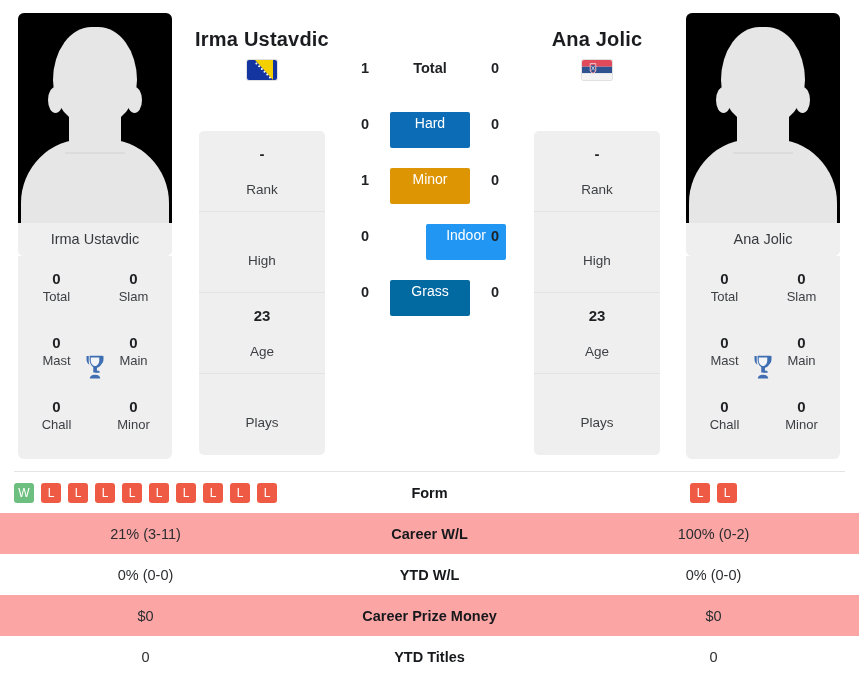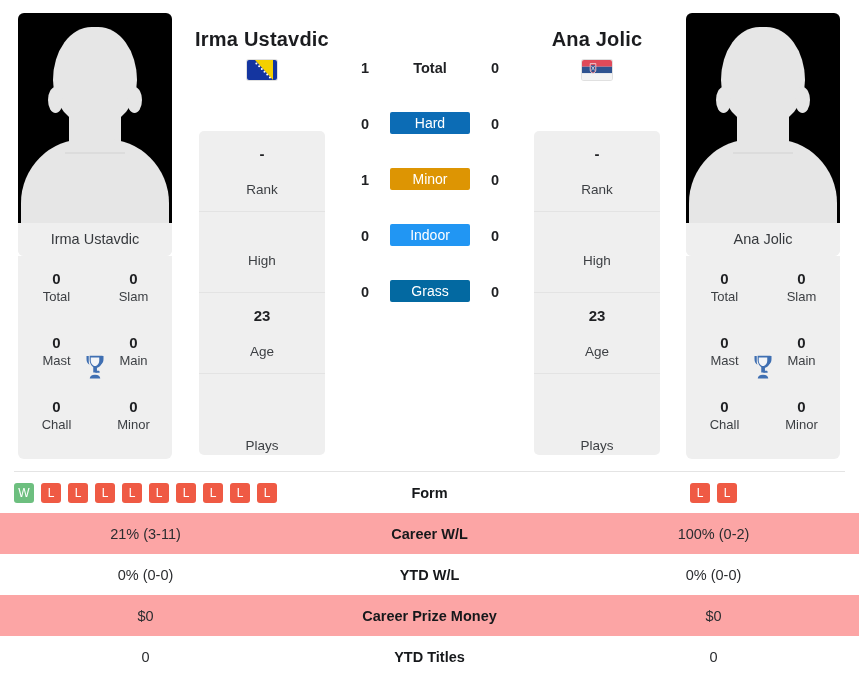--- a/index.html
+++ b/index.html
@@ -181,21 +181,21 @@
   .info-box.left  { left: 199px; }
   .info-box.right { left: 534px; }
   .info-row {
     height: 81px;
     border-bottom: 1px solid #e3e3e3;
     display: flex;
     flex-direction: column;
     align-items: center;
     justify-content: center;
   }
-  .info-row:last-child { border-bottom: none; justify-content: flex-end; }
+  .info-row:last-child { border-bottom: none; }
   .info-row .val {
     font-size: 15px;
     font-weight: bold;
     color: #1f2023;
     line-height: 20px;
     min-height: 0;
   }
   .info-row .val.dash {
     font-weight: bold;
     font-size: 15px;
@@ -240,21 +240,21 @@
   }
   .surf-row .sc-mid.plain {
     font-size: 14.5px;
     font-weight: bold;
     color: #1f2023;
     line-height: 25px;
   }
   .badge-surface {
     display: block;
     width: 80px;
-    height: 22px;
+    height: 36px;
     line-height: 22px;
     text-align: center;
     font-size: 14px;
     color: #ffffff;
     border-radius: 2px;
   }
 
   
   .hdivider {
     position: absolute;
@@ -419,21 +419,21 @@
     <div class="surf-row">
       <div class="sc-left">1</div>
       <div class="sc-mid">
         <span class="badge-surface" style="background: rgb(221, 149, 3);">Minor</span>
       </div>
       <div class="sc-right">0</div>
     </div>
     <div class="surf-row">
       <div class="sc-left">0</div>
       <div class="sc-mid">
-        <span class="badge-surface" style="background: rgb(33, 150, 243);">Indoor</span>
+        <span class="badge-surface" style="background: rgb(33, 150, 243); margin-left: 36px;">Indoor</span>
       </div>
       <div class="sc-right">0</div>
     </div>
     <div class="surf-row">
       <div class="sc-left">0</div>
       <div class="sc-mid">
         <span class="badge-surface" style="background: #0369a1;">Grass</span>
       </div>
       <div class="sc-right">0</div>
     </div>

